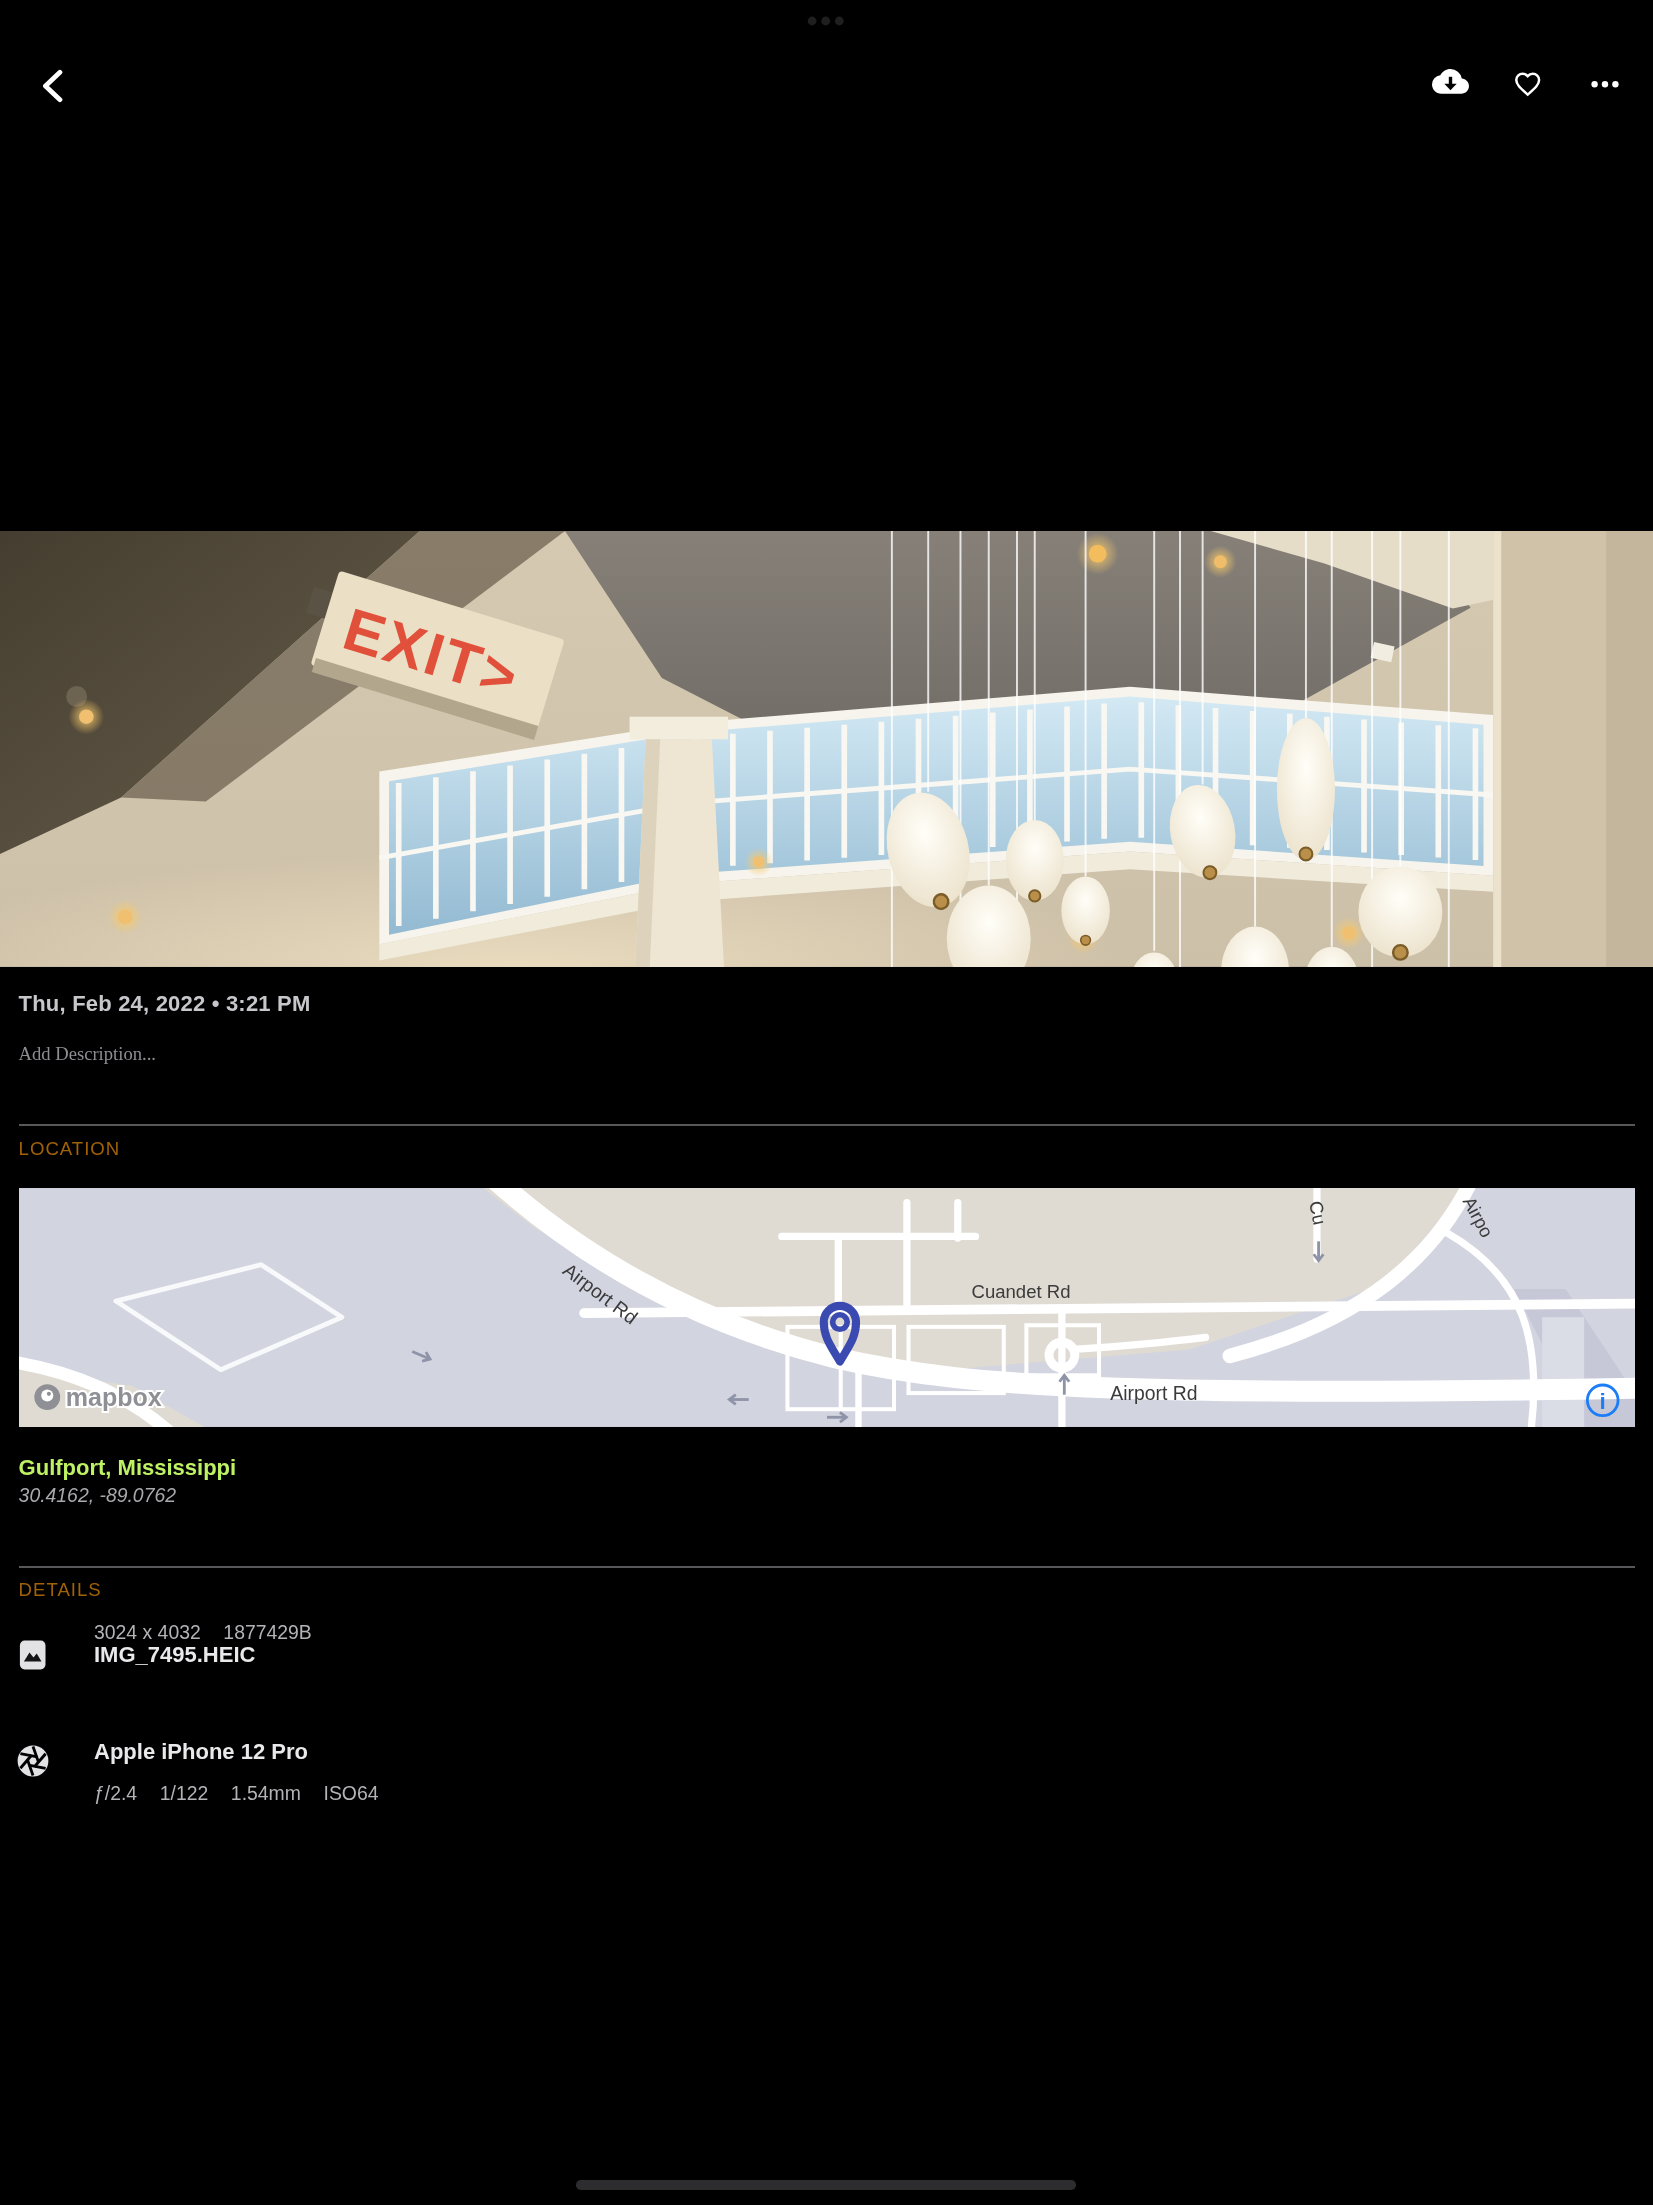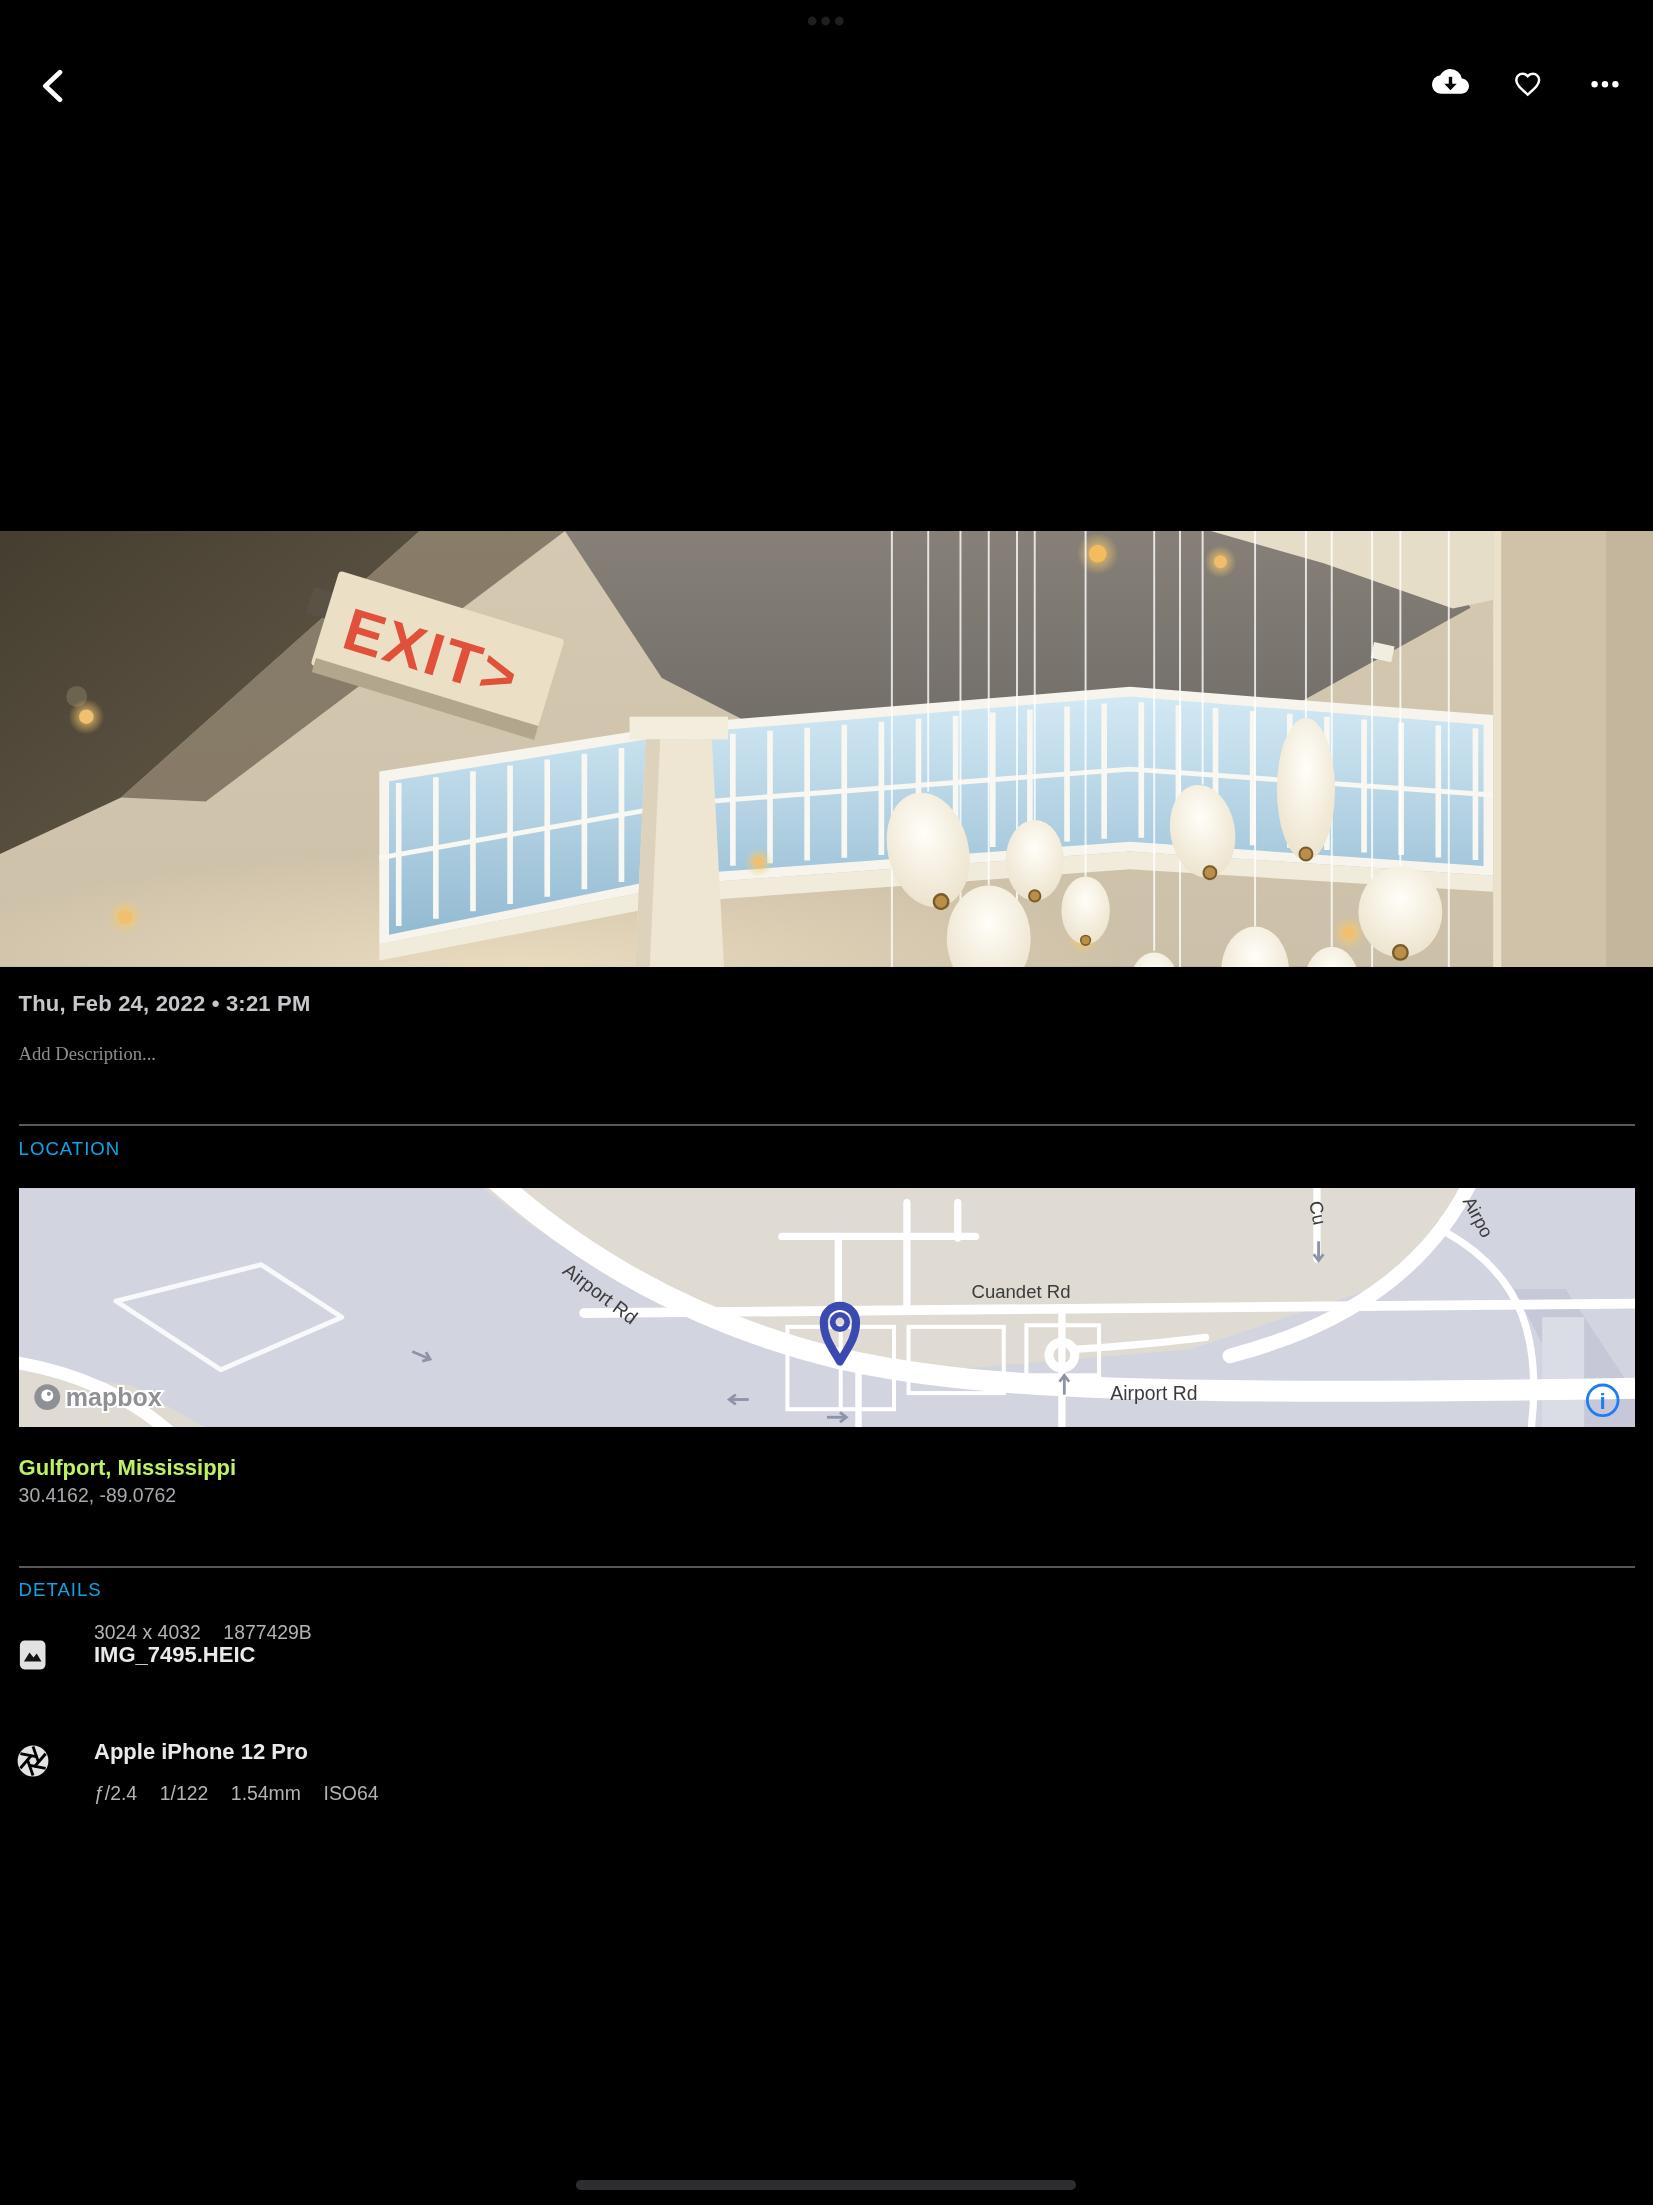--- a/index.html
+++ b/index.html
@@ -5,23 +5,23 @@
   html,body{margin:0;padding:0;background:#000;}
   #screen{position:relative;width:1653px;height:2205px;background:#000;overflow:hidden;
           font-family:"Liberation Sans",sans-serif;}
   .abs{position:absolute;}
   
   .iconbtn{position:absolute;cursor:pointer;}
   
   .datetime{position:absolute;left:18.6px;top:991px;font-size:22px;font-weight:600;color:#c7c7cb;letter-spacing:0.2px;}
   .desc{position:absolute;left:18.6px;top:1043px;font-size:18.6px;color:#8d8d92;font-family:Liberation Serif, serif;}
   .divider{position:absolute;left:18.6px;width:1616px;height:1.6px;background:#58585b;}
-  .sechead{position:absolute;left:18.6px;font-size:18.6px;color:#0ea5e9;letter-spacing:1px;text-align:center;}
+  .sechead{position:absolute;left:18.6px;font-size:18.6px;color:#a16207;letter-spacing:1px;text-align:center;}
   .place{position:absolute;left:18.6px;top:1455px;font-size:22px;font-weight:700;color:#bef264;}
-  .coords{position:absolute;left:18.6px;top:1484px;font-size:19.4px;color:#a8a8ad;}
+  .coords{position:absolute;left:18.6px;top:1484px;font-size:19.4px;color:#a8a8ad;font-style:italic;}
   .rowtitle{position:absolute;left:94px;font-size:22px;font-weight:700;color:#e9e9eb;}
   .rowmeta{position:absolute;left:94px;font-size:19.4px;color:#b3b3b7;}
   .rowmeta span{margin-right:22.6px;}
   .homebar{position:absolute;left:576px;top:2180px;width:500px;height:9.7px;border-radius:4.8px;background:#2d2d2f;}
   .mapwrap{position:absolute;left:18.6px;top:1188px;width:1616px;height:239px;overflow:hidden;cursor:pointer;}
   .photowrap{position:absolute;left:0;top:531px;width:1653px;height:436px;overflow:hidden;}
   svg text{font-family:"Liberation Sans",sans-serif;}
 </style>
 </head>
 <body>

